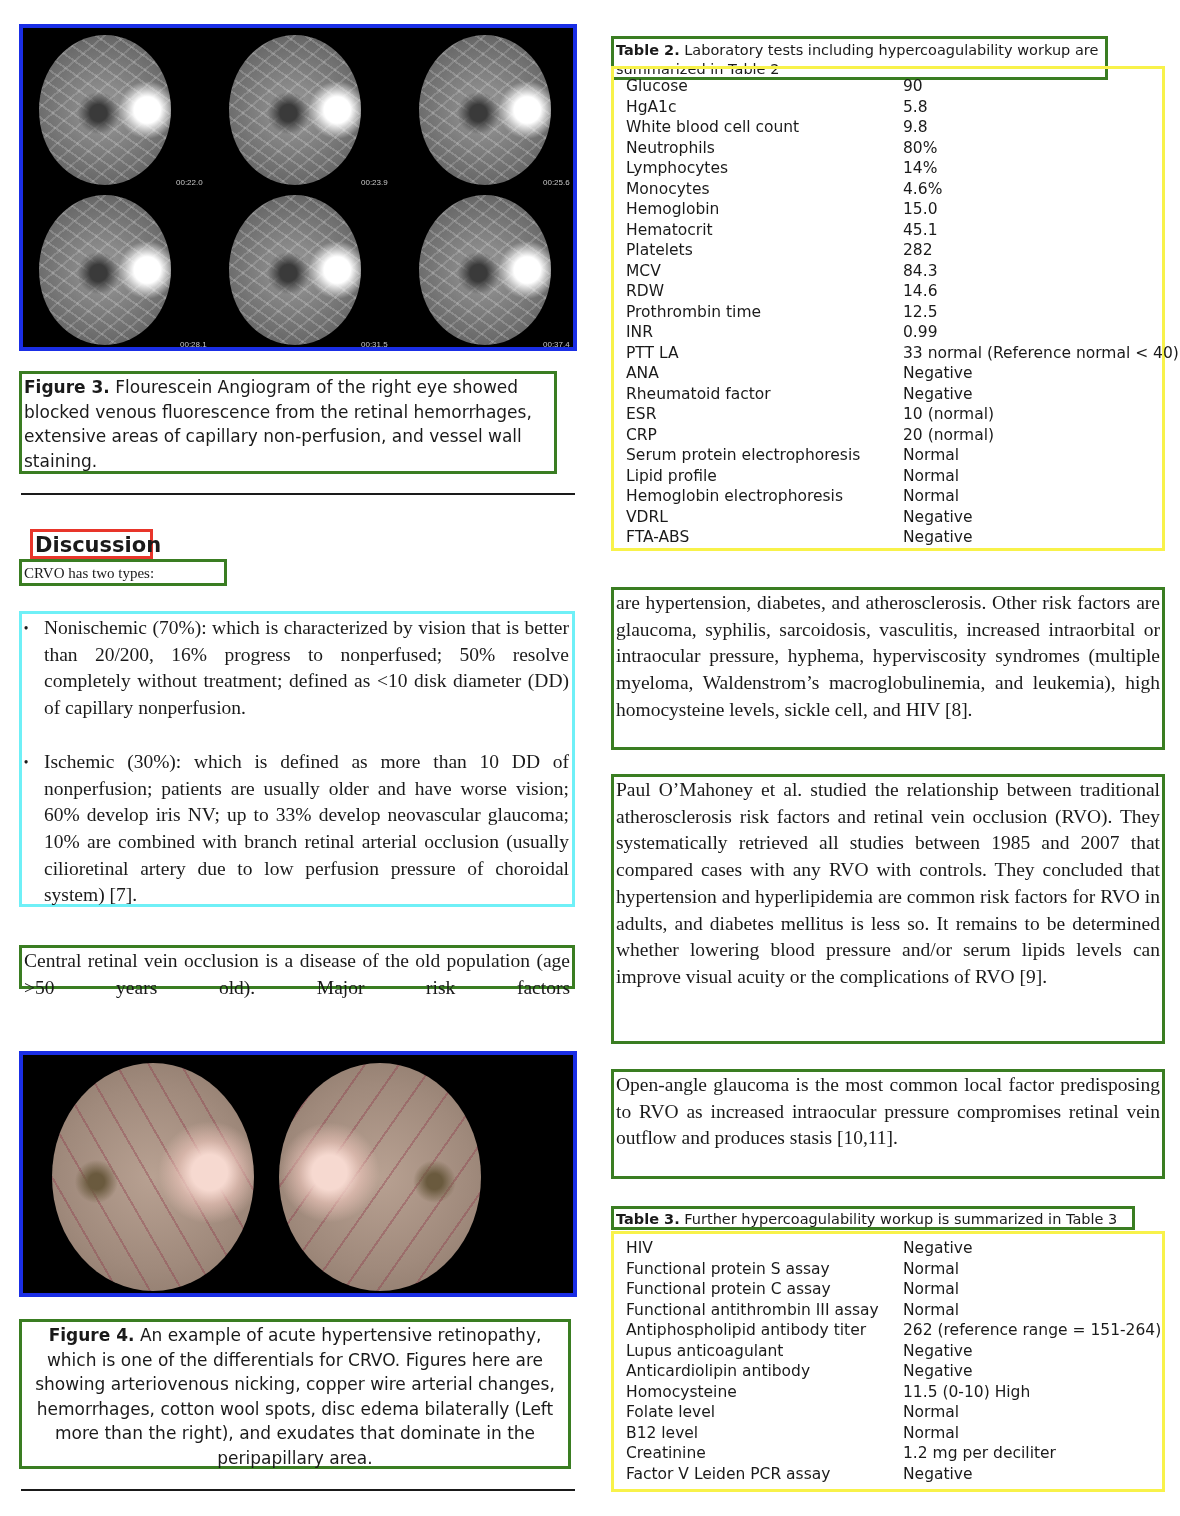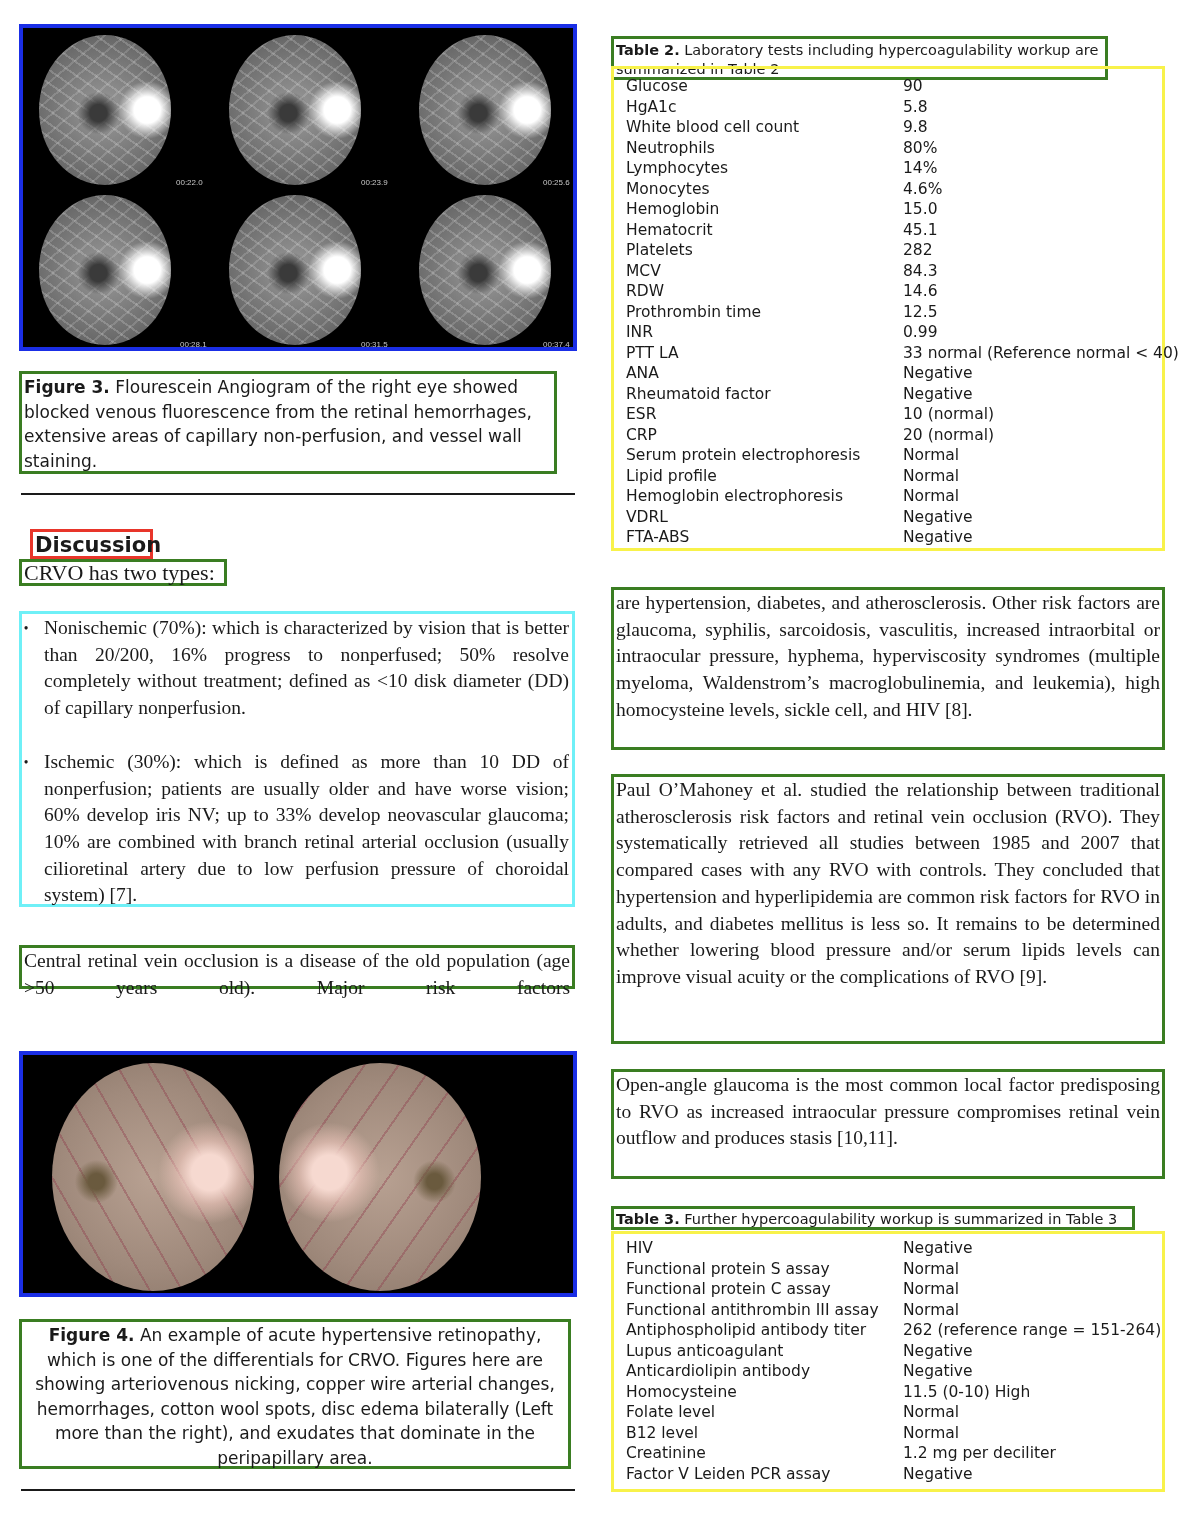--- a/index.html
+++ b/index.html
@@ -68,21 +68,21 @@
 </div>
 
 <div class="abs box-green sans cap" style="left:19px; top:371px; width:538px; height:103px; padding:1px 2px;">
   <b>Figure 3.</b><span> Flourescein Angiogram of the right eye showed blocked venous fluorescence from the retinal hemorrhages, extensive areas of capillary non-perfusion, and vessel wall staining.</span>
 </div>
 
 <div class="abs rule" style="left:21px; top:493px; width:554px;"></div>
 
 <div class="abs box-red sans" style="left:19px; top:529px; width:123px; height:30px; padding:0 2px; font-size:21px; font-weight:bold; line-height:27px;margin-left:11px;">Discussion</div>
 
-<div class="abs box-green serif" style="left:19px; top:559px; width:208px; height:27px; padding:0 2px; font-size:22px; line-height:22px;">CRVO has two types:</div>
+<div class="abs box-green serif" style="left:19px; top:559px; width:208px; height:27px; padding:0 2px; font-size:15px; line-height:22px;">CRVO has two types:</div>
 
 <div class="abs box-cyan serif body-text" style="left:19px; top:611px; width:556px; height:296px; padding:0 3px 0 2px;">
   <div class="bullet-item" style="margin-top:1px;">
     <span class="bullet-dot" style="font-size:12px;">•</span>
     <span>Nonischemic (70%): which is characterized by vision that is better than 20/200, 16% progress to nonperfused; 50% resolve completely without treatment; defined as &lt;10 disk diameter (DD) of capillary nonperfusion.</span>
   </div>
   <div class="bullet-item" style="margin-top:27px;">
     <span class="bullet-dot" style="font-size:12px;">•</span>
     <span>Ischemic (30%): which is defined as more than 10 DD of nonperfusion; patients are usually older and have worse vision; 60% develop iris NV; up to 33% develop neovascular glaucoma; 10% are combined with branch retinal arterial occlusion (usually cilioretinal artery due to low perfusion pressure of choroidal system) [7].</span>
   </div>

